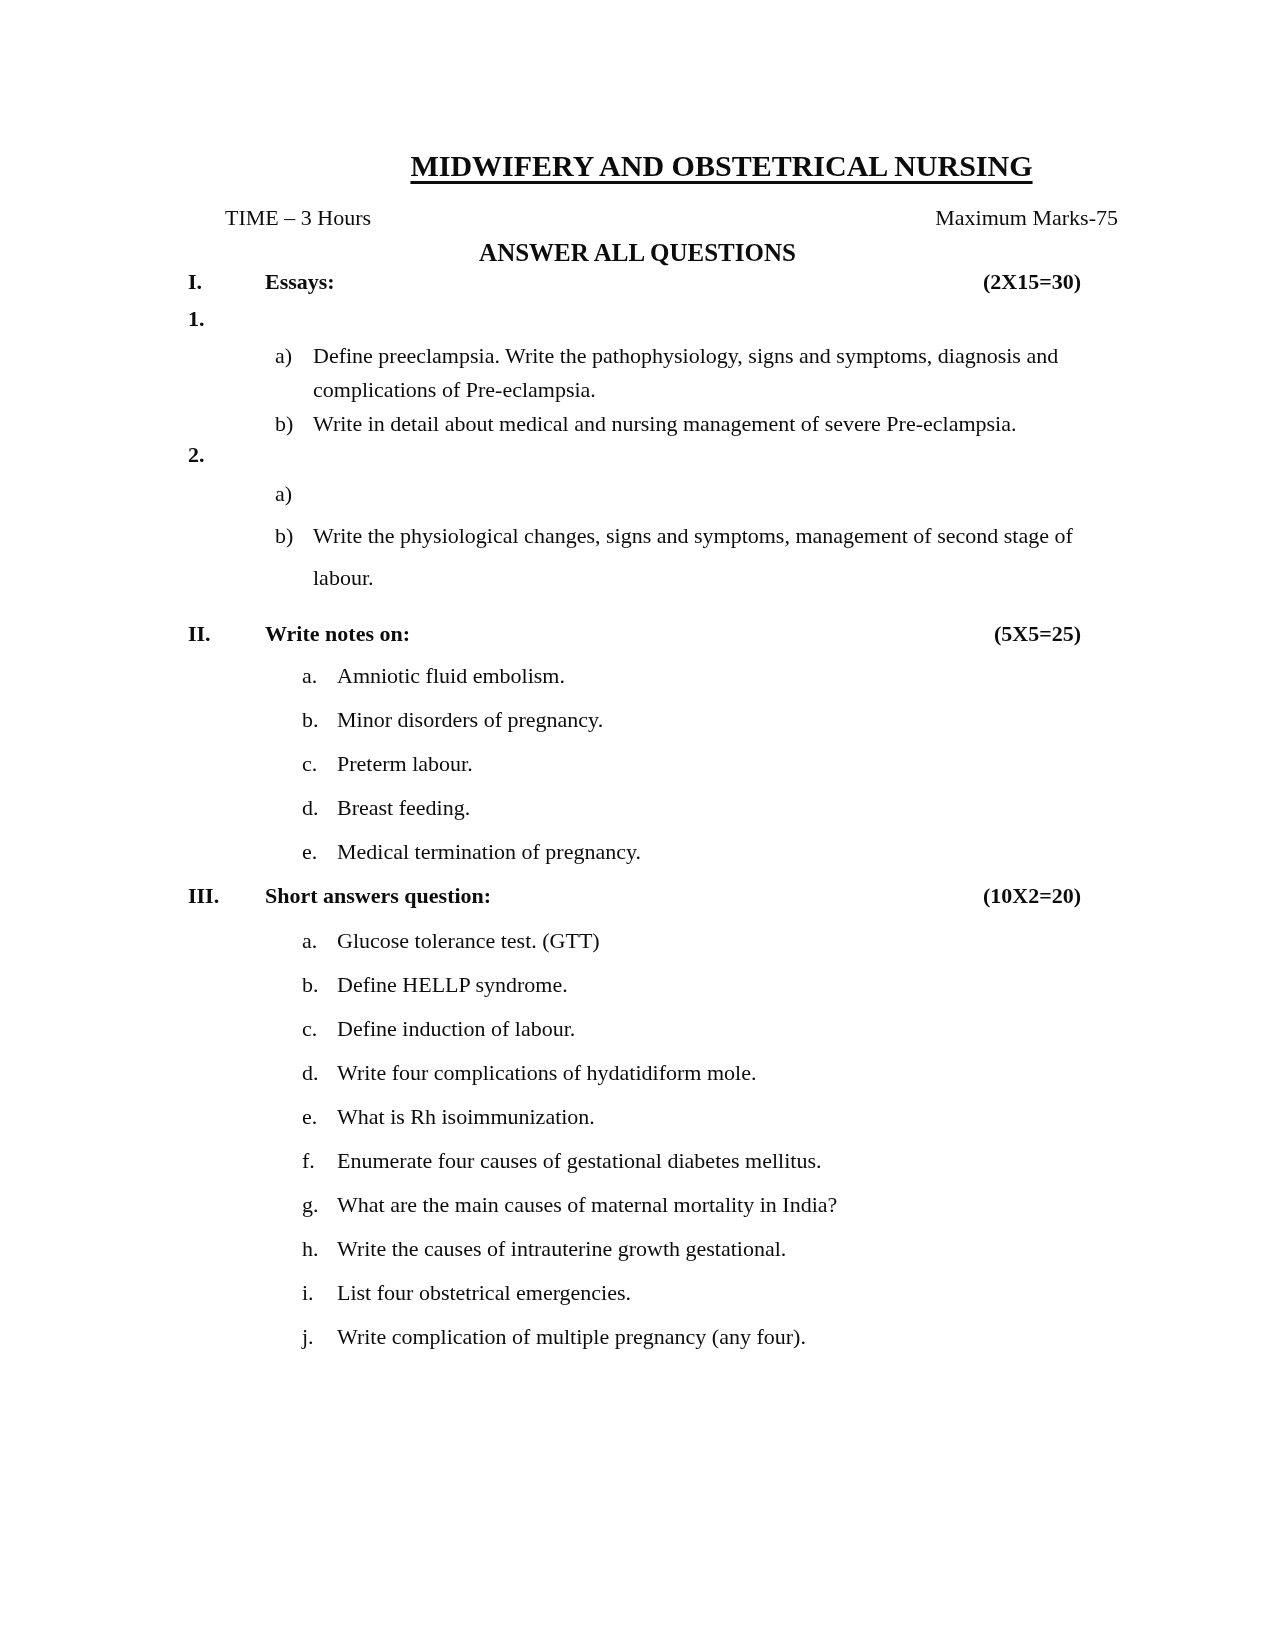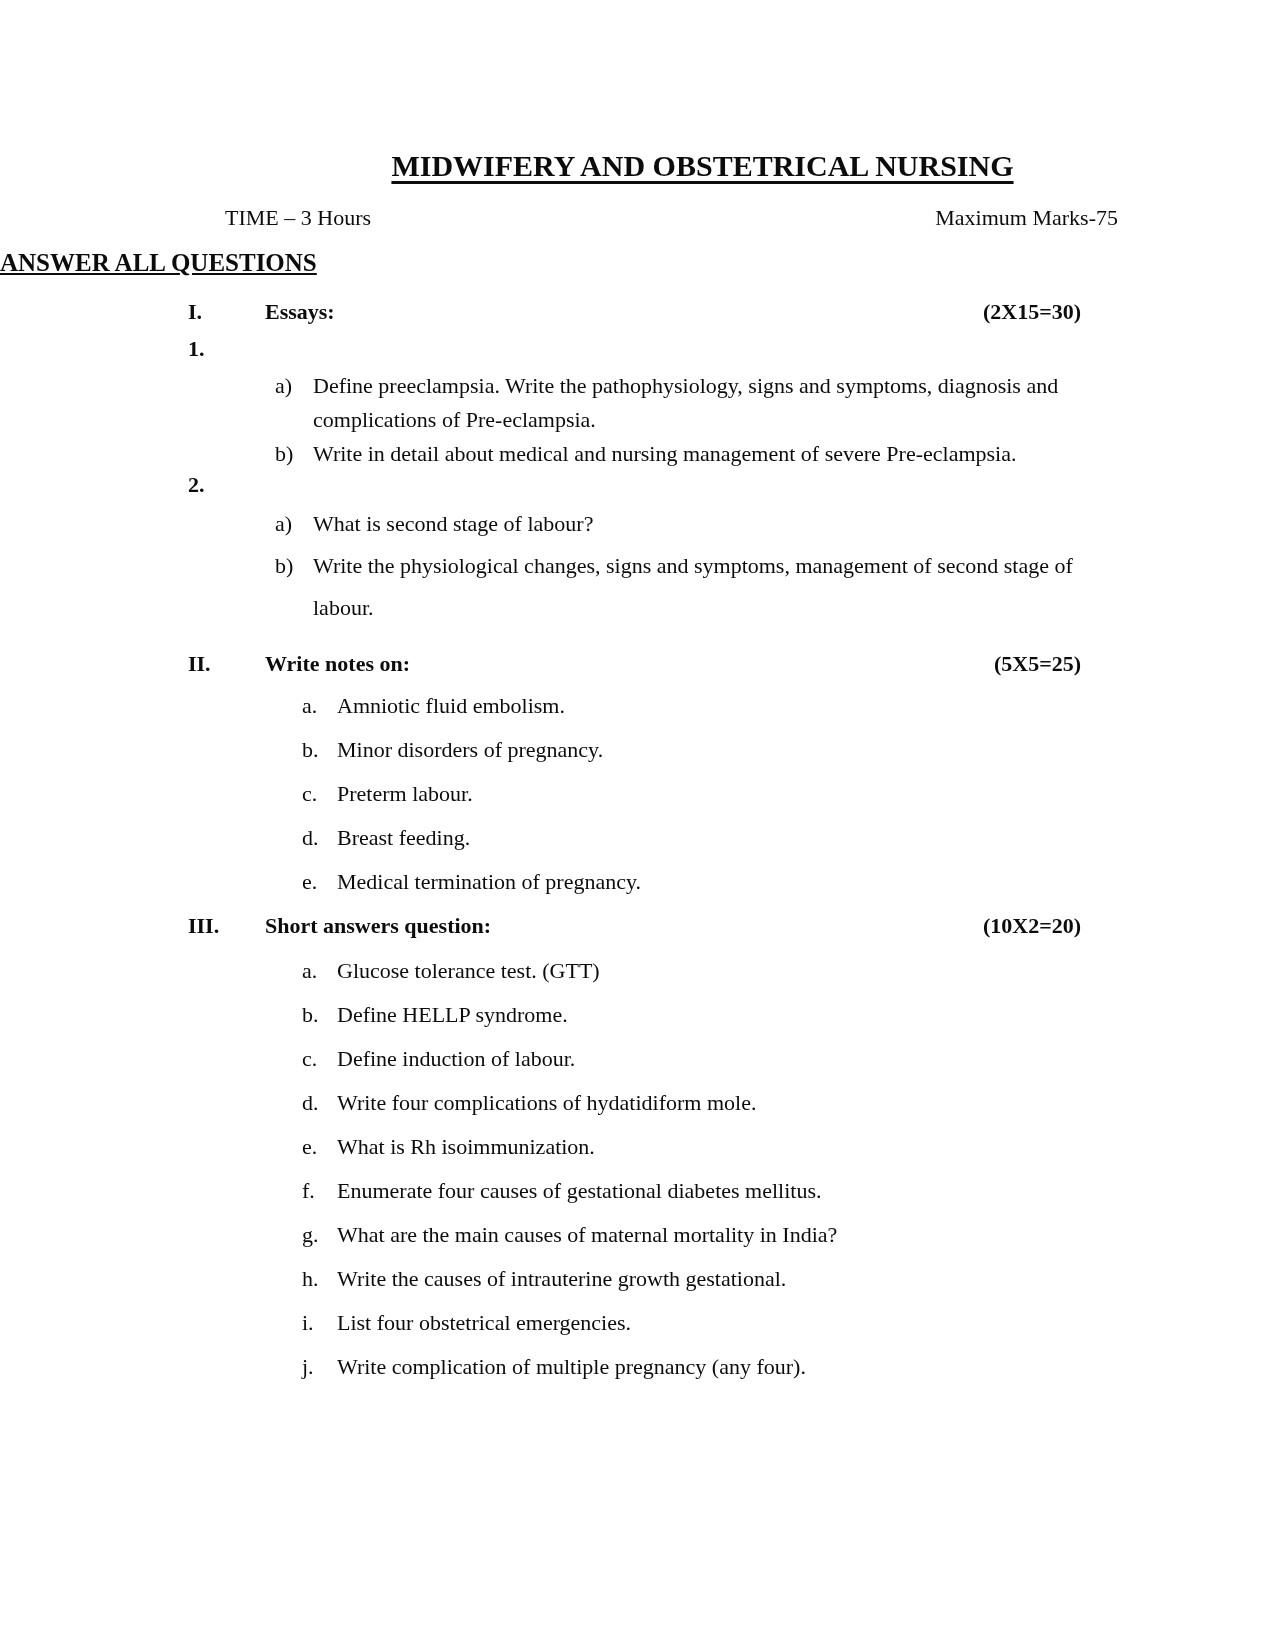--- a/index.html
+++ b/index.html
@@ -13,51 +13,50 @@
   }
   .doc{position:relative;width:1275px;height:1649px;}
 
   .title{
     margin-top:148px;
     text-align:center;
     font-size:30px;line-height:36px;
     font-weight:bold;
   }
   .title .t{
-    position:relative;left:65px;
+    position:relative;left:84px;
     text-decoration:underline;
     text-decoration-thickness:2.5px;
     text-underline-offset:5px;
   }
 
   .header-row{
     margin-top:20px;
     display:flex;justify-content:space-between;
     padding-left:225px;padding-right:157px;
     font-size:22px;line-height:28px;
   }
 
   .instruction{
-    margin-top:16px;
-    text-align:left;
+    margin-top:6px;
+    text-align:center;
     font-size:25px;line-height:30px;
     font-weight:bold;
-    text-decoration:underline;
   }
 
   .sec-head{
     position:relative;
     padding-left:188px;
     font-size:22px;line-height:28px;
     font-weight:bold;
   }
   .sec-head .numeral{display:inline-block;width:77px;}
   .sec-head .marks{position:absolute;right:194px;top:0;}
 
-  .sec1{margin-top:20px;}
+  .sec1{}
   .qnum{padding-left:188px;font-size:22px;line-height:28px;font-weight:bold;}
   .q1num{margin-top:9px;}
   .q2num{margin-top:0;}
 
   .parts{font-size:22px;}
   .q1parts{margin-top:6px;}
   .q2parts{margin-top:4px;}
   .part{display:flex;margin-left:275px;}
   .part .plabel{flex:0 0 38px;}
   .part .ptext{width:790px;}
@@ -103,21 +102,20 @@
     <div class="part">
       <span class="plabel">b)</span>
       <span class="ptext">Write in detail about medical and nursing management of severe Pre-eclampsia.</span>
     </div>
   </div>
 
   <div class="qnum q2num">2.</div>
   <div class="parts q2parts">
     <div class="part">
       <span class="plabel">a)</span>
-      <span class="ptext">What is second stage of labour?</span>
     </div>
     <div class="part">
       <span class="plabel">b)</span>
       <span class="ptext">Write the physiological changes, signs and symptoms, management of second stage of labour.</span>
     </div>
   </div>
 
   <div class="sec-head sec2">
     <span class="numeral">II.</span><span class="heading">Write notes on:</span>
     <span class="marks">(5X5=25)</span>

